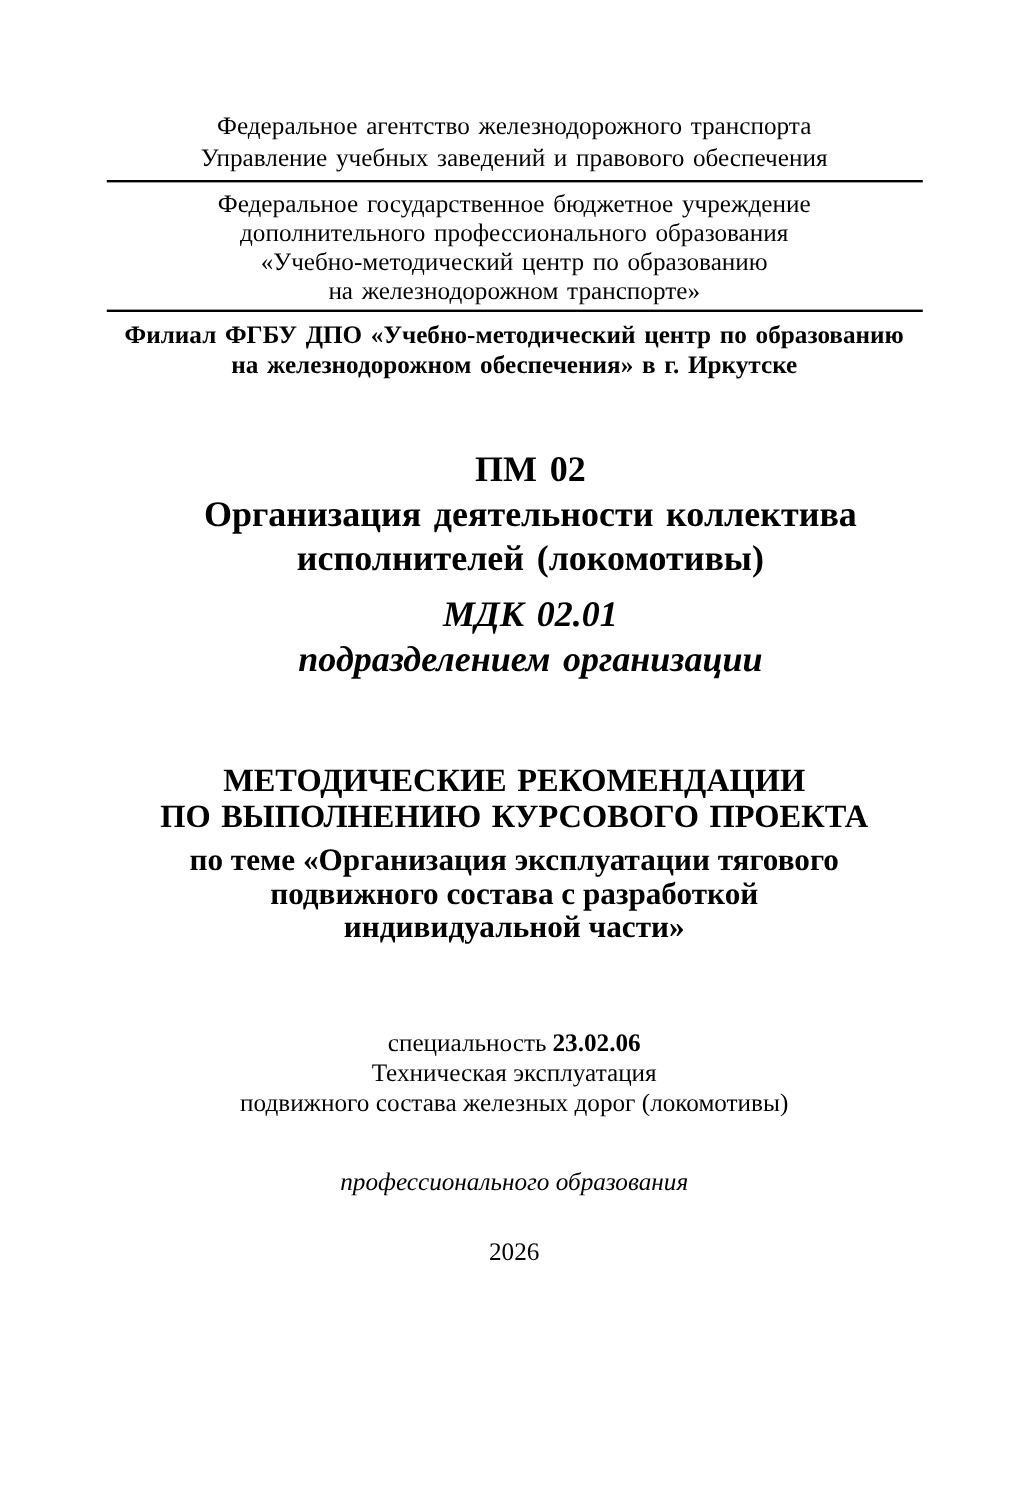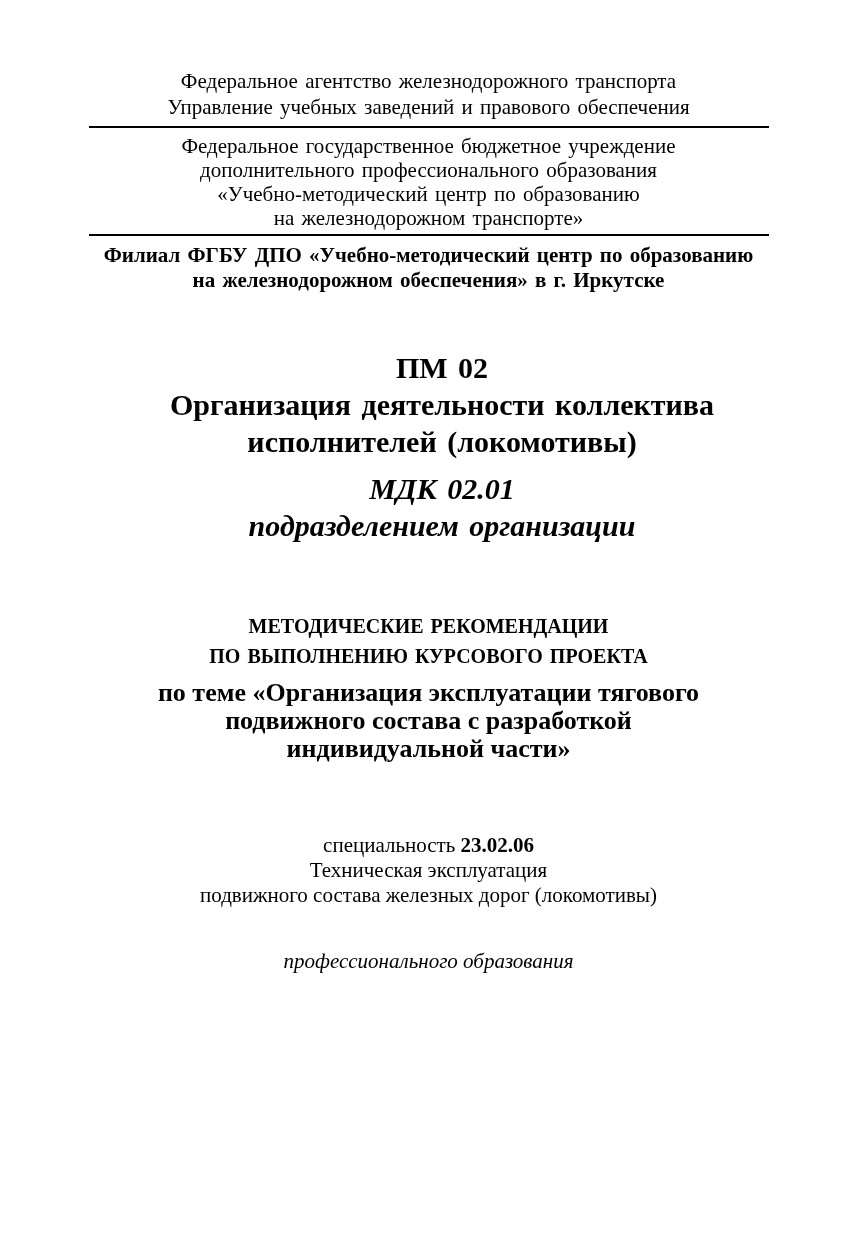--- a/index.html
+++ b/index.html
@@ -20,21 +20,21 @@
     box-sizing: border-box;
   }
   .block { text-align: center; }
 
   
   .org-block {
     font-size: 21px;
     line-height: 26px;
     word-spacing: 2px;
   }
-  .block-agency     { padding-top: 68px; }
+  .block-agency     { padding-top: 68px; margin-top: 24px; }
   .block-institution{ margin-top: 6px; line-height: 24px; }
   .block-branch     { margin-top: 7px; line-height: 25px; font-weight: bold; }
 
   .divider {
     width: 680px;
     height: 0;
     margin: 0 auto;
     border: none;
     border-top: 2px solid #000000;
   }
@@ -48,21 +48,21 @@
     font-weight: bold;
     line-height: 37px;
     word-spacing: 3px;
     margin-left: 27px;
   }
   .title-group-mdk { margin-top: 10px; font-style: italic; }
 
   
   .doc-type-block {
     margin-top: 67px;
-    font-size: 20px;
+    font-size: 27px;
     font-weight: bold;
     line-height: 30px;
     word-spacing: 2px;
   }
   .theme-block {
     margin-top: 8px;
     font-size: 26px;
     font-weight: bold;
     line-height: 28px;
   }
@@ -145,14 +145,15 @@
   <div class="block specialty-block">
     <div><span>специальность</span><span class="specialty-code">23.02.06</span></div>
     <div>Техническая эксплуатация</div>
     <div>подвижного состава железных дорог (локомотивы)</div>
   </div>
 
   <div class="block training-block">
     <div>профессионального образования</div>
   </div>
 
+  <div class="block year-block">2026</div>
 
 </div>
 
 </body></html>

